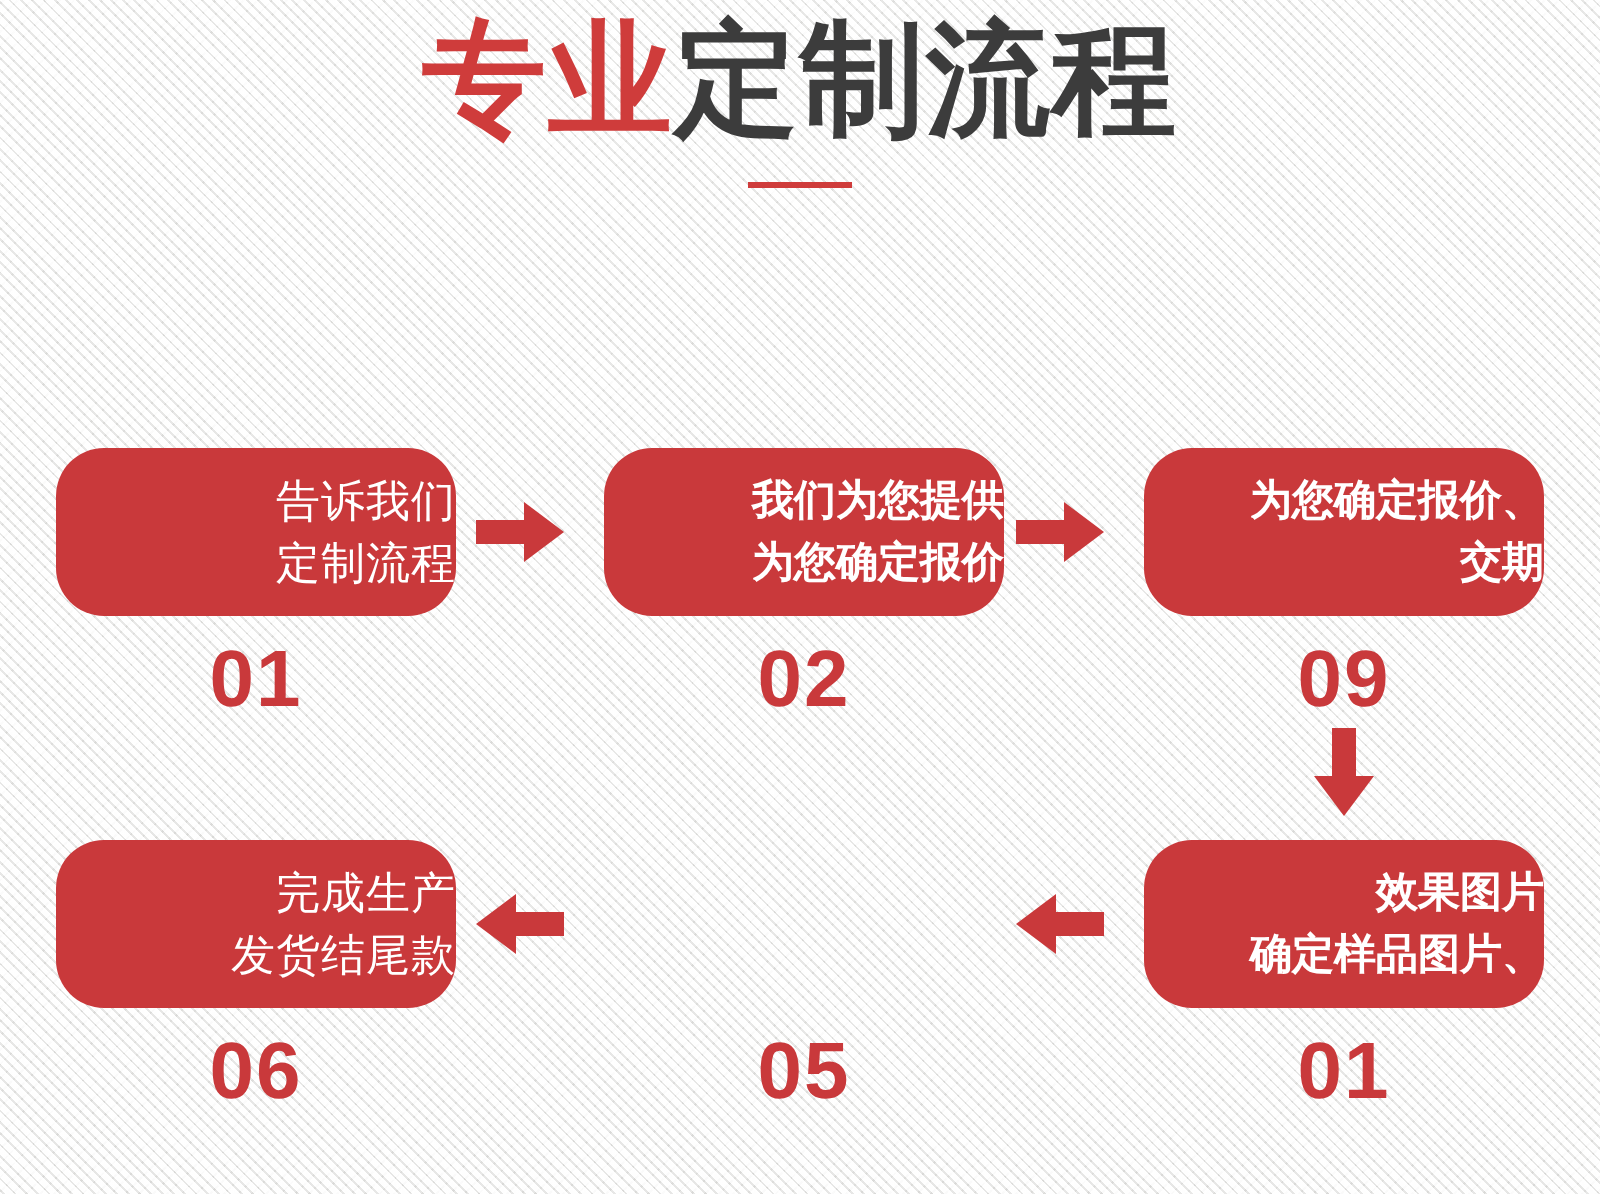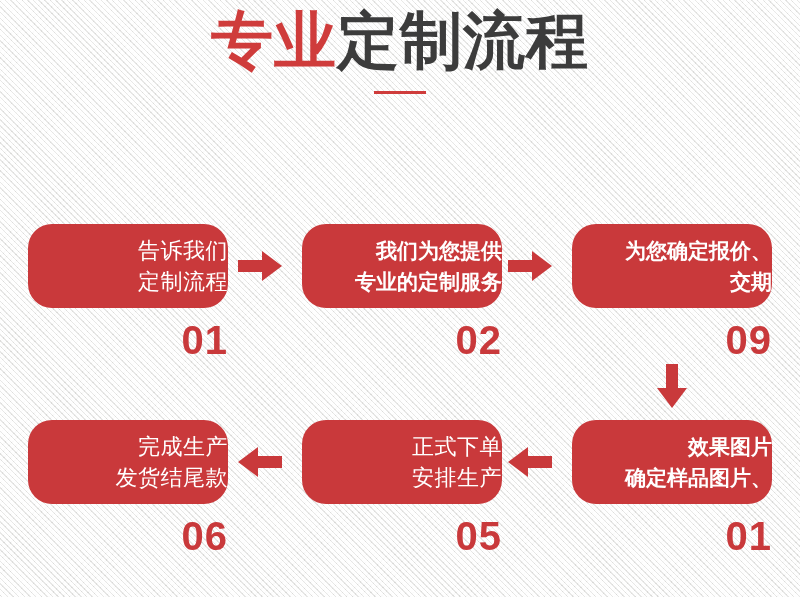--- a/index.html
+++ b/index.html
@@ -98,21 +98,21 @@
     line-height: 31px;
     font-weight: normal;
     letter-spacing: 0.5px;
     white-space: nowrap;
   }
   .step.wide .line { font-size: 21px; letter-spacing: 0px; font-weight: bold; }
 
   .step-num {
     position: absolute;
     width: 200px;
-    text-align: right;
+    text-align: center;
     color: #c9393b;
     font-size: 40px;
     font-weight: bold;
     letter-spacing: 1px;
     line-height: 40px;
   }
 
   
   .col-a { left: 28px; }
   .col-b { left: 302px; }
@@ -161,21 +161,21 @@
   <div class="step-num col-a num-row-1">01</div>
 
   <div class="arrow-h a1">
     <svg class="arrow-svg" width="44" height="34" viewBox="0 0 44 34" xmlns="http://www.w3.org/2000/svg">
       <path d="M0 11 L24 11 L24 2 L44 17 L24 32 L24 23 L0 23 Z" fill="#c9393b"></path>
     </svg>
   </div>
 
   <div class="step wide col-b row-1">
     <span class="line">我们为您提供</span>
-    <span class="line">专业的定制服务</span>
+    <span class="line">为您确定报价</span>
   </div>
   <div class="step-num col-b num-row-1">02</div>
 
   <div class="arrow-h a2">
     <svg class="arrow-svg" width="44" height="34" viewBox="0 0 44 34" xmlns="http://www.w3.org/2000/svg">
       <path d="M0 11 L24 11 L24 2 L44 17 L24 32 L24 23 L0 23 Z" fill="#c9393b"></path>
     </svg>
   </div>
 
   <div class="step wide col-c row-1">
@@ -195,24 +195,20 @@
     <span class="line">确定样品图片、</span>
   </div>
   <div class="step-num col-c num-row-2">01</div>
 
   <div class="arrow-h lower a4">
     <svg class="arrow-svg" width="44" height="34" viewBox="0 0 44 34" xmlns="http://www.w3.org/2000/svg">
       <path d="M44 11 L20 11 L20 2 L0 17 L20 32 L20 23 L44 23 Z" fill="#c9393b"></path>
     </svg>
   </div>
 
-  <div class="step col-b row-2">
-    <span class="line">正式下单</span>
-    <span class="line">安排生产</span>
-  </div>
   <div class="step-num col-b num-row-2">05</div>
 
   <div class="arrow-h lower a5">
     <svg class="arrow-svg" width="44" height="34" viewBox="0 0 44 34" xmlns="http://www.w3.org/2000/svg">
       <path d="M44 11 L20 11 L20 2 L0 17 L20 32 L20 23 L44 23 Z" fill="#c9393b"></path>
     </svg>
   </div>
 
   <div class="step col-a row-2">
     <span class="line">完成生产</span>

